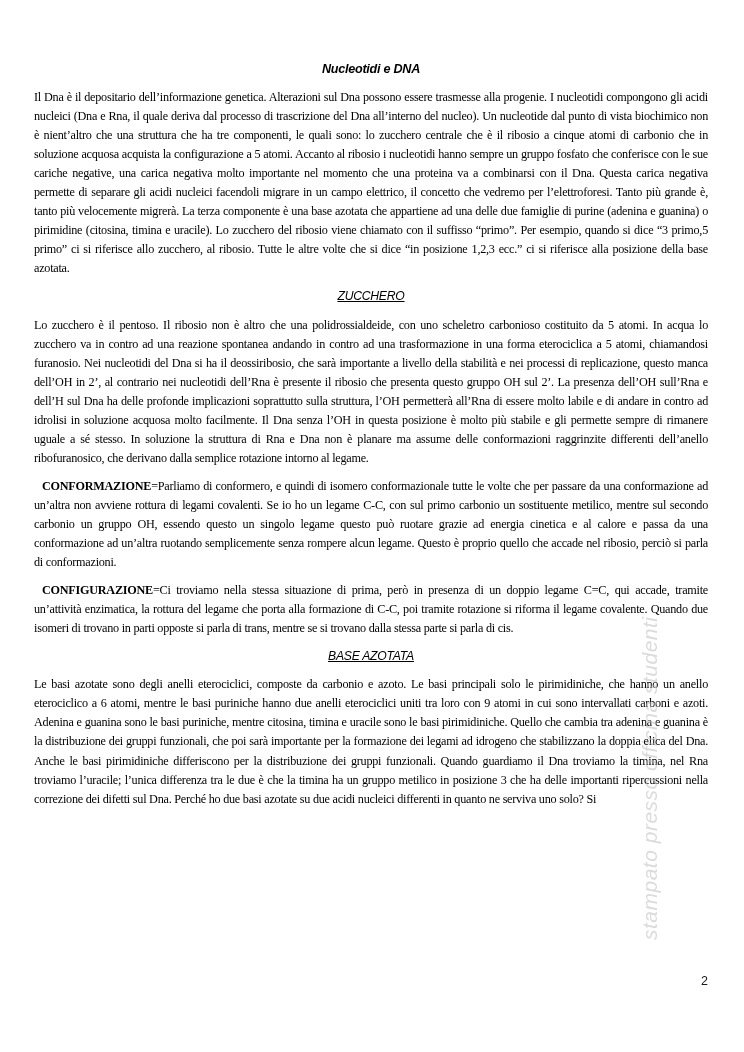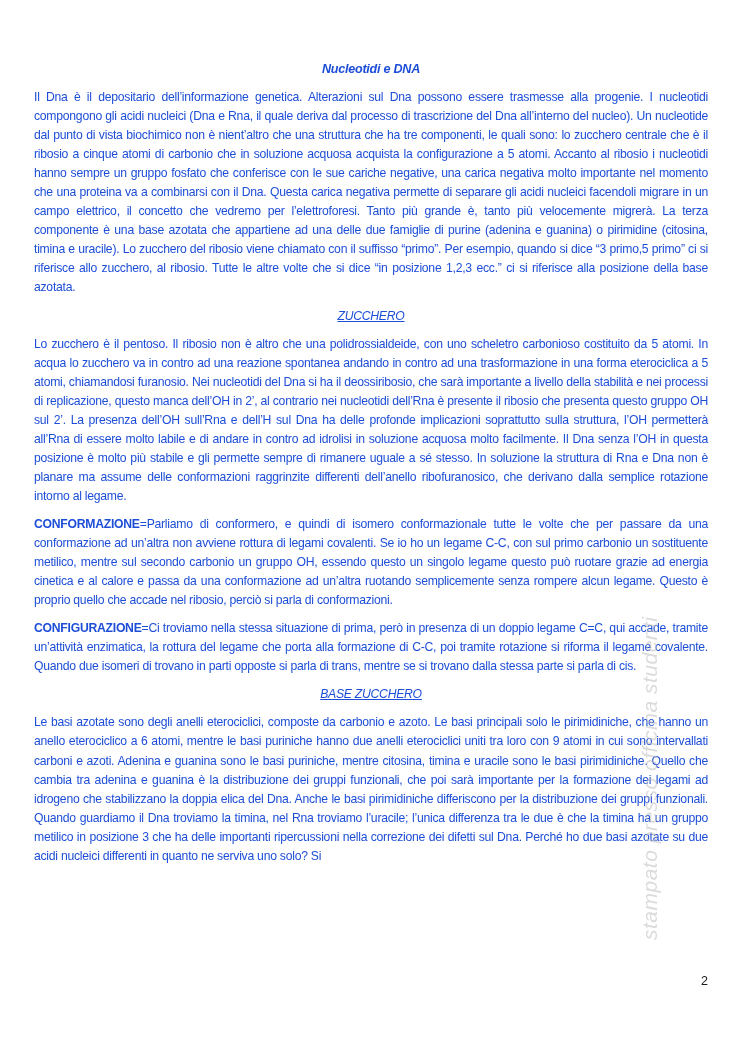--- a/index.html
+++ b/index.html
@@ -1,29 +1,29 @@
 <!DOCTYPE html>
 <html><head>
 <meta charset="utf-8">
 <style>
   html, body { margin: 0; padding: 0; background: #ffffff; }
   body { width: 744px; height: 1052px; position: relative; overflow: hidden; }
   .page {
     position: absolute; left: 34px; top: 60px; width: 674px;
     font-family: "Liberation Sans", sans-serif;
-    font-size: 12.2px; line-height: 19.05px; color: #1d4ed8;
+    font-size: 12.2px; line-height: 19.05px; color: #000000;
     letter-spacing: -0.25px;
   }
   .title {
     text-align: center; font-weight: bold; font-style: italic;
     font-size: 12.6px; margin: 0 0 9px 0; height: 19px;
   }
-  p { margin: 0 0 9px 0; text-align: justify; }
+  p { margin: 0 0 9px 0; text-align: justify; font-family: Liberation Serif, serif; }
   .heading { font-style: italic; text-decoration: underline; margin: 0 0 9px 0; text-align: center; }
-  .term { font-weight: bold; }
+  .term { font-weight: bold; margin-left: 8px; }
   .arrow { font-weight: bold; }
   .pagenum {
     position: absolute; right: 36px; top: 974px;
     font-family: "Liberation Sans", sans-serif; font-size: 12.5px; color: #1a1a1a;
   }
   .watermark {
     position: absolute; left: 638px; top: 940px;
     transform-origin: 0 0; transform: rotate(-90deg);
     font-family: "Liberation Sans", sans-serif; font-style: italic;
     font-size: 21px; color: rgba(190,190,190,0.55); white-space: nowrap;
@@ -43,18 +43,18 @@
 
 
   <p>
     <span class="term">CONFORMAZIONE</span><span>=Parliamo di conformero, e quindi di isomero conformazionale tutte le volte che per passare da una conformazione ad un’altra non avviene rottura di legami covalenti. Se io ho un legame C-C, con sul primo carbonio un sostituente metilico, mentre sul secondo carbonio un gruppo OH, essendo questo un singolo legame questo può ruotare grazie ad energia cinetica e al calore e passa da una conformazione ad un’altra ruotando semplicemente senza rompere alcun legame. Questo è proprio quello che accade nel ribosio, perciò si parla di conformazioni.</span>
   </p>
 
   <p>
     <span class="term">CONFIGURAZIONE</span><span>=Ci troviamo nella stessa situazione di prima, però in presenza di un doppio legame C=C, qui accade, tramite un’attività enzimatica, la rottura del legame che porta alla formazione di C-C, poi tramite rotazione si riforma il legame covalente. Quando due isomeri di trovano in parti opposte si parla di trans, mentre se si trovano dalla stessa parte si parla di cis.</span>
   </p>
 
-  <div class="heading">BASE ZUCCHERO</div>
+  <div class="heading">BASE AZOTATA</div>
   <p>Le basi azotate sono degli anelli eterociclici, composte da carbonio e azoto. Le basi principali solo le pirimidiniche, che hanno un anello eterociclico a 6 atomi, mentre le basi puriniche hanno due anelli eterociclici uniti tra loro con 9 atomi in cui sono intervallati carboni e azoti. Adenina e guanina sono le basi puriniche, mentre citosina, timina e uracile sono le basi pirimidiniche. Quello che cambia tra adenina e guanina è la distribuzione dei gruppi funzionali, che poi sarà importante per la formazione dei legami ad idrogeno che stabilizzano la doppia elica del Dna. Anche le basi pirimidiniche differiscono per la distribuzione dei gruppi funzionali. Quando guardiamo il Dna troviamo la timina, nel Rna troviamo l’uracile; l’unica differenza tra le due è che la timina ha un gruppo metilico in posizione 3 che ha delle importanti ripercussioni nella correzione dei difetti sul Dna. Perché ho due basi azotate su due acidi nucleici differenti in quanto ne serviva uno solo? Si</p>
 </div>
 
 <div class="watermark">stampato presso officina studenti</div>
 <div class="pagenum">2</div>
 
 </body></html>

